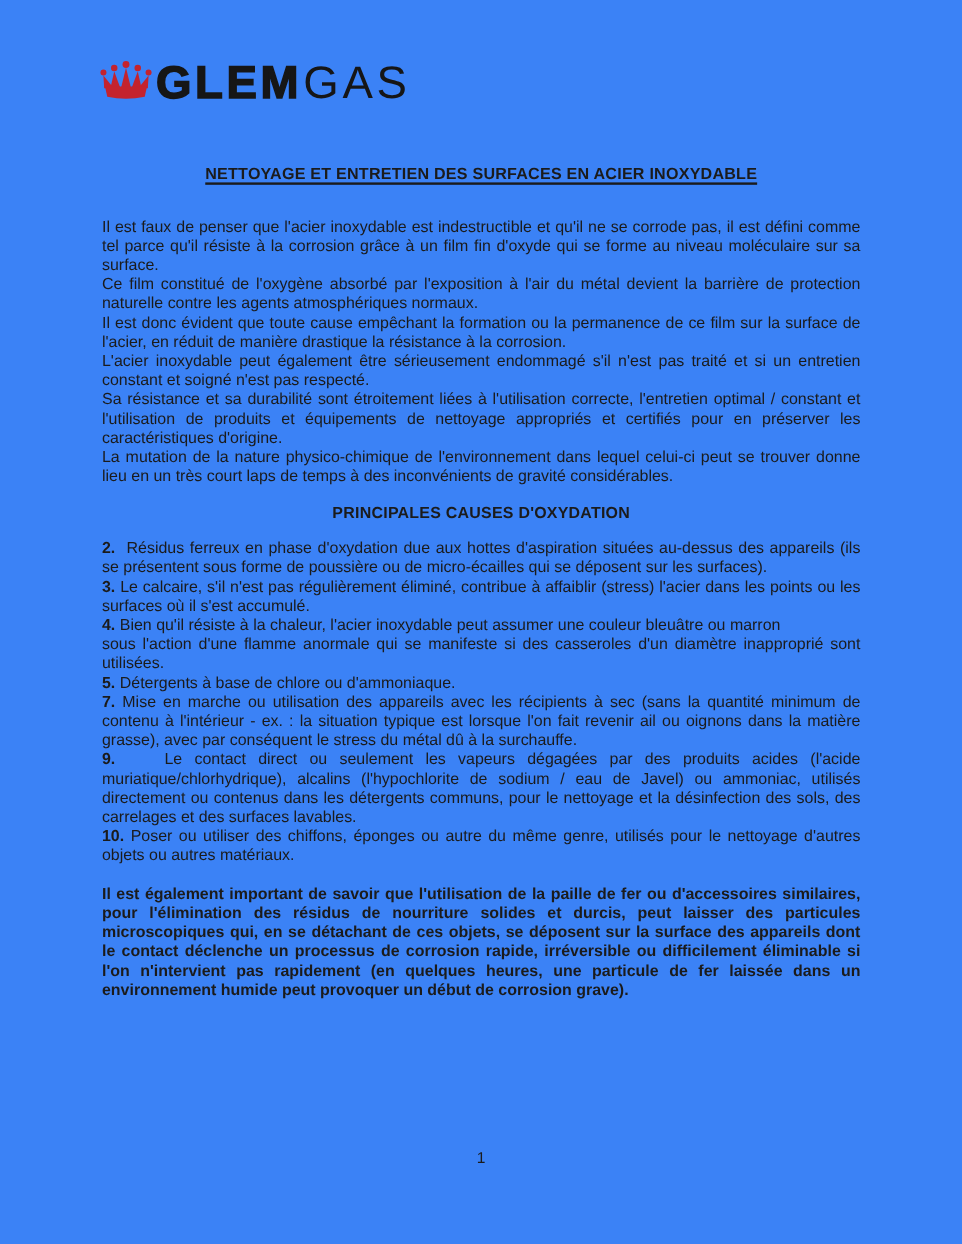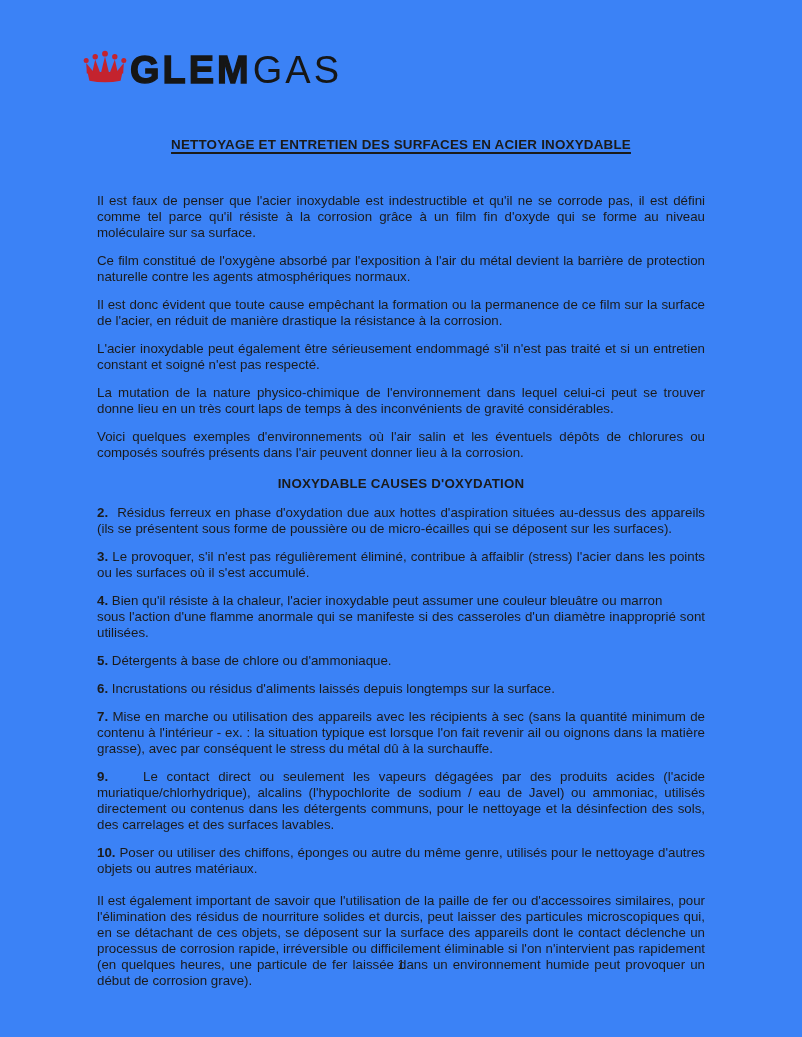--- a/index.html
+++ b/index.html
@@ -55,35 +55,35 @@
   }
 
   
   .body-text {
     position: absolute;
     top: 181px; left: 85px; width: 632px;
     font-size: 13.3px;
     line-height: 16px;
     text-align: justify;
   }
-  .body-text p { margin: 12px; }
+  .body-text p { margin: 0; }
   .u {
     text-decoration-thickness: 1px;
     text-underline-offset: 2.5px;
   }
   .section-heading {
     margin: 15px 0 13px 0;
     text-align: center;
     font-size: 13.3px;
     font-weight: 700;
     letter-spacing: 0.2px;
   }
   .cause b { font-weight: 700; }
   .itext { white-space: pre-wrap; }
-  .closing { margin-top: 16px !important; }
+  .closing { margin-top: 16px !important; font-weight: bold; }
 
   
   .page-number {
     position: absolute;
     top: 957px; left: 0; width: 802px;
     text-align: center;
     font-size: 13px;
     color: #1b1b1b;
   }
 </style>
@@ -114,33 +114,32 @@
 
   <h1 class="doc-title">NETTOYAGE ET ENTRETIEN DES SURFACES EN ACIER INOXYDABLE</h1>
 
   <div class="body-text">
 
     <section>
       <p>Il est faux de penser que l'acier inoxydable est indestructible et qu'il ne se corrode pas, il est défini comme tel parce qu'il résiste à la corrosion grâce à un film fin d'oxyde qui se forme au niveau moléculaire sur sa surface.</p>
       <p>Ce film constitué de l'oxygène absorbé par l'exposition à l'air du métal devient la barrière de protection naturelle contre les agents atmosphériques normaux.</p>
       <p>Il est donc évident que toute cause empêchant la formation ou la permanence de ce film sur la surface de l'acier, en réduit de manière drastique la résistance à la corrosion.</p>
       <p class="u">L'acier inoxydable peut également être sérieusement endommagé s'il n'est pas traité et si un entretien constant et soigné n'est pas respecté.</p>
+      <p>Sa résistance et sa durabilité sont étroitement liées à l'utilisation correcte, l'entretien optimal / constant et l'utilisation de produits et équipements de nettoyage appropriés et certifiés pour en préserver les caractéristiques d'origine.</p>
       <p>La mutation de la nature physico-chimique de l'environnement dans lequel celui-ci peut se trouver donne lieu en un très court laps de temps à des inconvénients de gravité considérables.</p>
-      <p>Voici quelques exemples d'environnements où l'air salin et les éventuels dépôts de chlorures ou composés soufrés présents dans l'air peuvent donner lieu à la corrosion.</p>
     </section>
 
-    <h2 class="section-heading">INOXYDABLE CAUSES D'OXYDATION</h2>
+    <h2 class="section-heading">PRINCIPALES CAUSES D'OXYDATION</h2>
 
     <section>
       <p class="cause"><b>2.</b> <span class="itext"> Résidus ferreux en phase d'oxydation due aux hottes d'aspiration situées au-dessus des appareils (ils se présentent sous forme de poussière ou de micro-écailles qui se déposent sur les surfaces).</span></p>
-      <p class="cause"><b>3.</b> <span class="itext">Le provoquer, s'il n'est pas régulièrement éliminé, contribue à affaiblir (stress) l'acier dans les points ou les surfaces où il s'est accumulé.</span></p>
+      <p class="cause"><b>3.</b> <span class="itext">Le calcaire, s'il n'est pas régulièrement éliminé, contribue à affaiblir (stress) l'acier dans les points ou les surfaces où il s'est accumulé.</span></p>
       <p class="cause"><b>4.</b> <span class="itext">Bien qu'il résiste à la chaleur, l'acier inoxydable peut assumer une couleur bleuâtre ou marron
 sous l'action d'une flamme anormale qui se manifeste si des casseroles d'un diamètre inapproprié sont utilisées.</span></p>
       <p class="cause"><b>5.</b> <span class="itext">Détergents à base de chlore ou d'ammoniaque.</span></p>
-      <p class="cause"><b>6.</b> <span class="itext">Incrustations ou résidus d'aliments laissés depuis longtemps sur la surface.</span></p>
       <p class="cause"><b>7.</b> <span class="itext">Mise en marche ou utilisation des appareils avec les récipients à sec (sans la quantité minimum de contenu à l'intérieur - ex. : la situation typique est lorsque l'on fait revenir ail ou oignons dans la matière grasse), avec par conséquent le stress du métal dû à la surchauffe.</span></p>
       <p class="cause"><b>9.</b> <span class="itext">   Le contact direct ou seulement les vapeurs dégagées par des produits acides (l'acide muriatique/chlorhydrique), alcalins (l'hypochlorite de sodium / eau de Javel) ou ammoniac, utilisés directement ou contenus dans les détergents communs, pour le nettoyage et la désinfection des sols, des carrelages et des surfaces lavables.</span></p>
       <p class="cause"><b>10.</b> <span class="itext">Poser ou utiliser des chiffons, éponges ou autre du même genre, utilisés pour le nettoyage d'autres objets ou autres matériaux.</span></p>
     </section>
 
     <p class="closing">Il est également important de savoir que l'utilisation de la paille de fer ou d'accessoires similaires, pour l'élimination des résidus de nourriture solides et durcis, peut laisser des particules microscopiques qui, en se détachant de ces objets, se déposent sur la surface des appareils dont le contact déclenche un processus de corrosion rapide, irréversible ou difficilement éliminable si l'on n'intervient pas rapidement (en quelques heures, une particule de fer laissée dans un environnement humide peut provoquer un début de corrosion grave).</p>
 
   </div>
 
   <footer class="page-number">1</footer>

